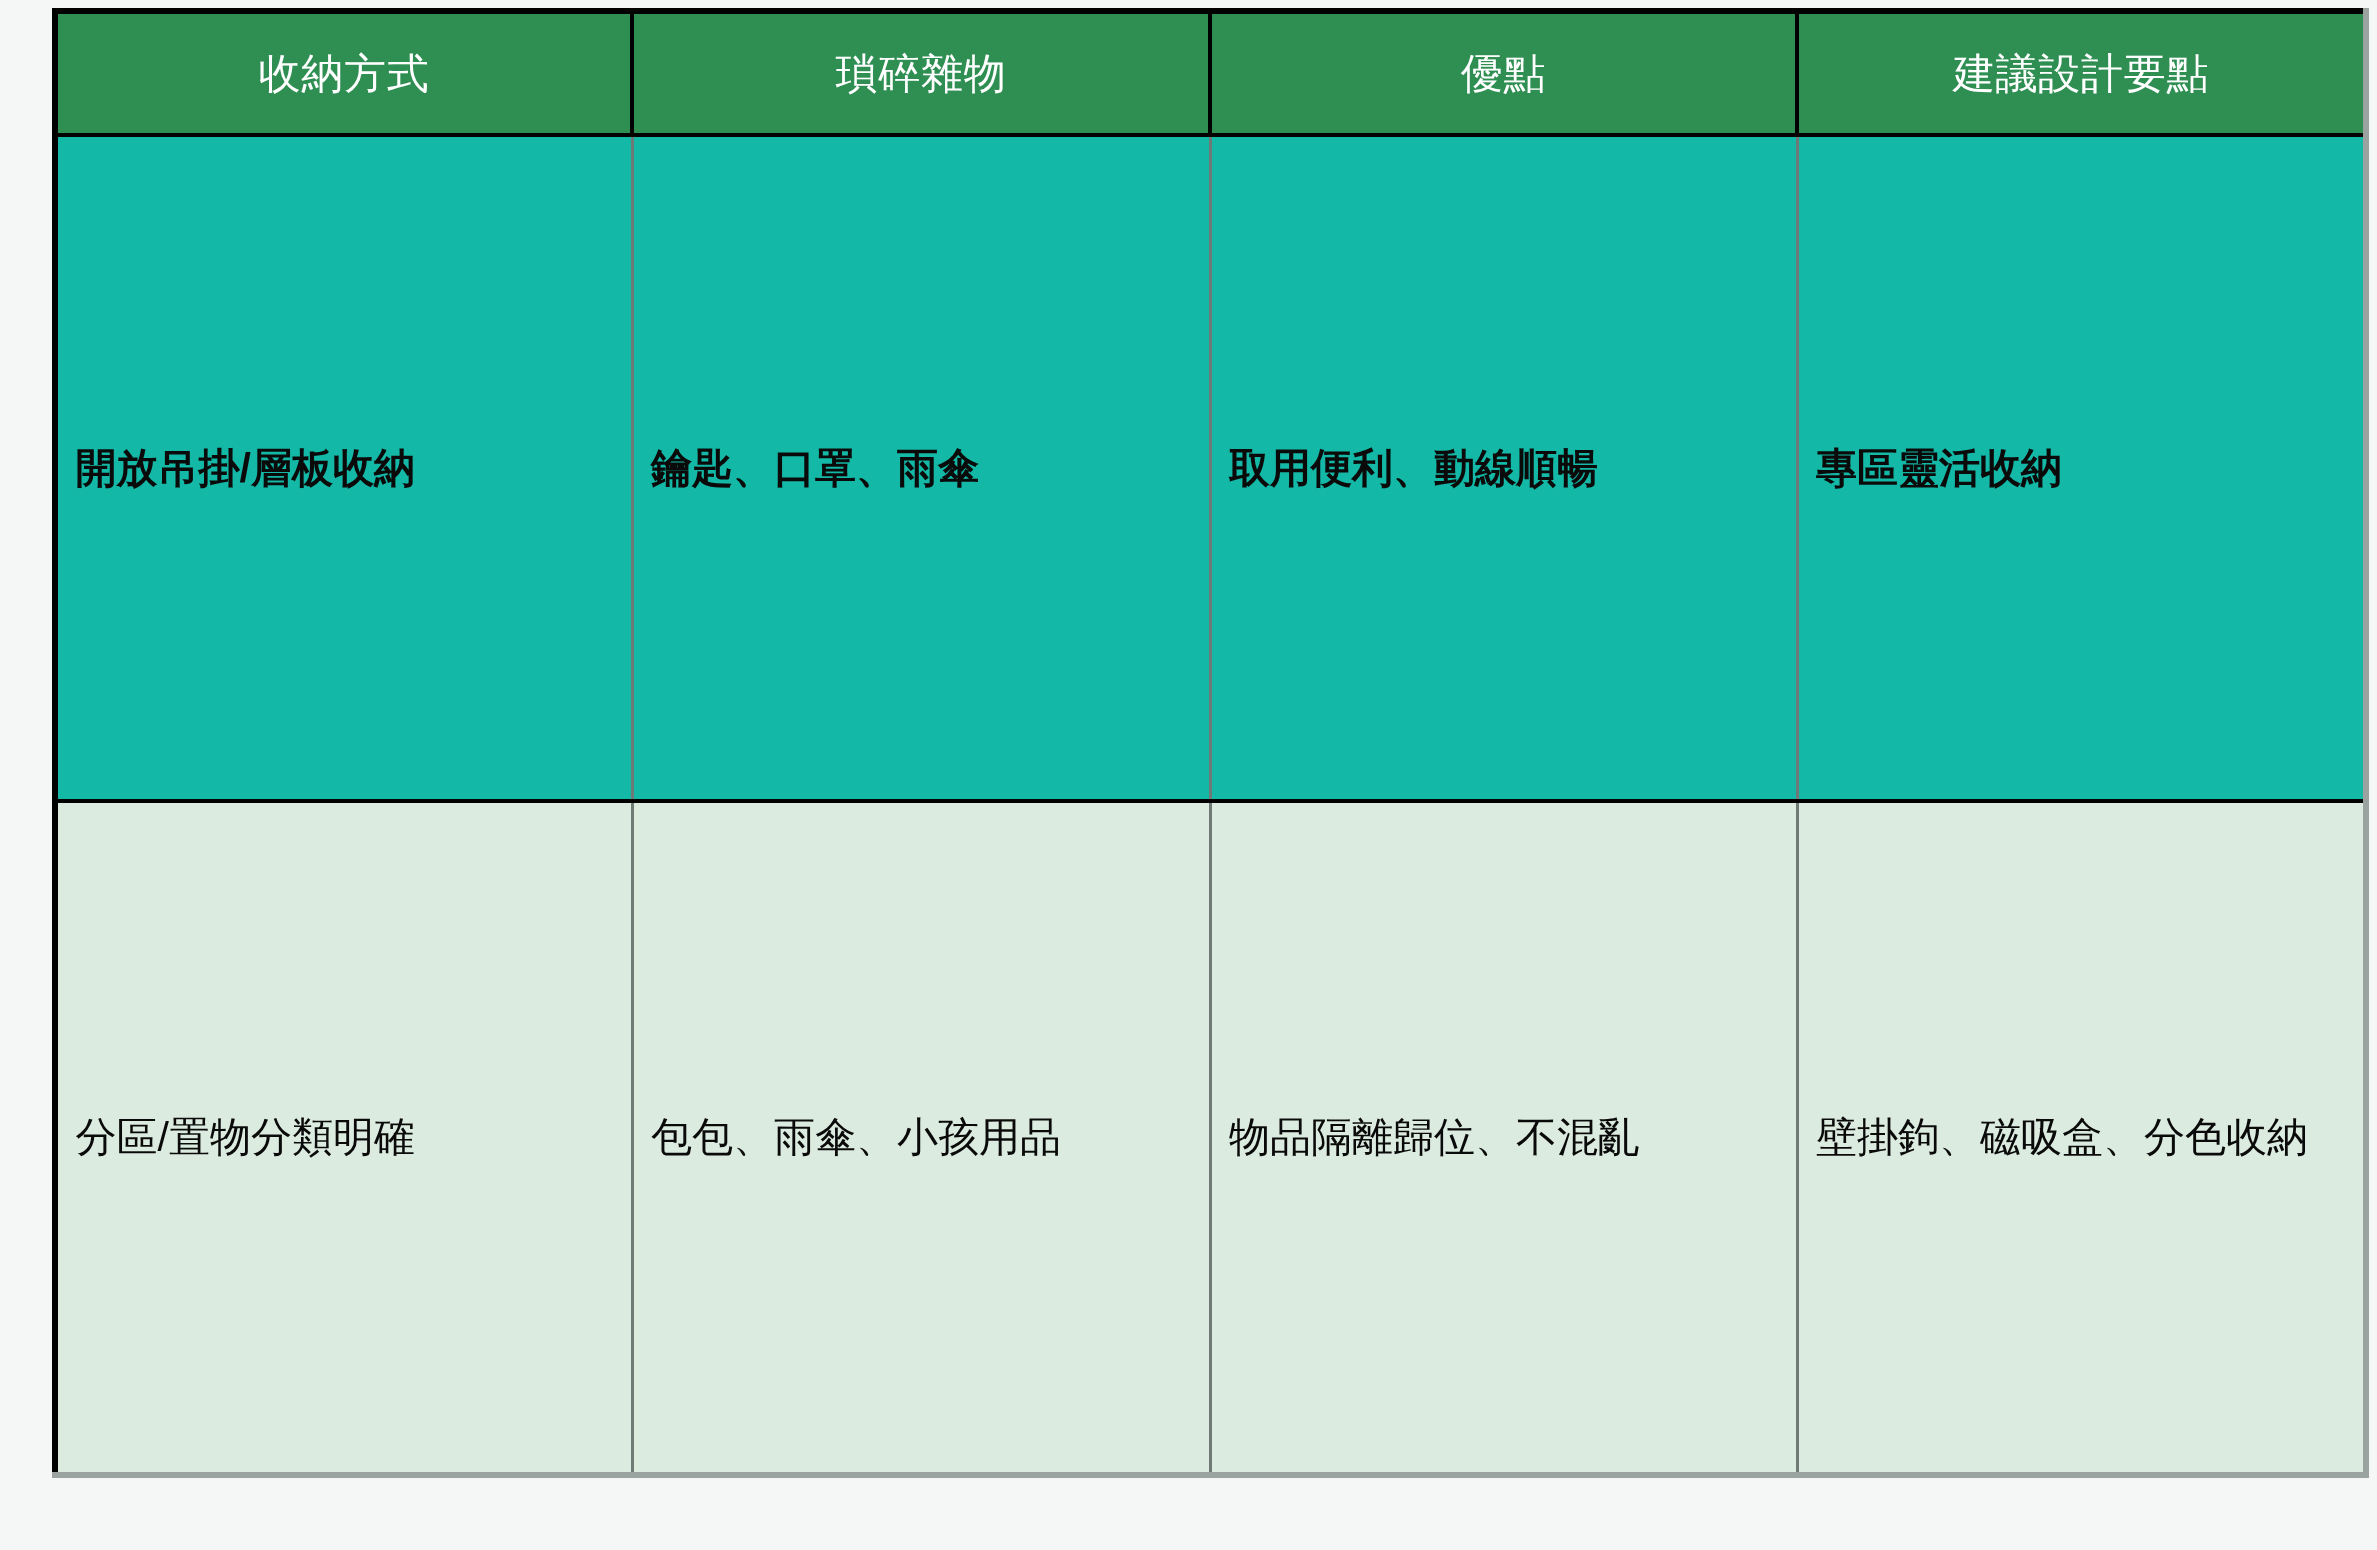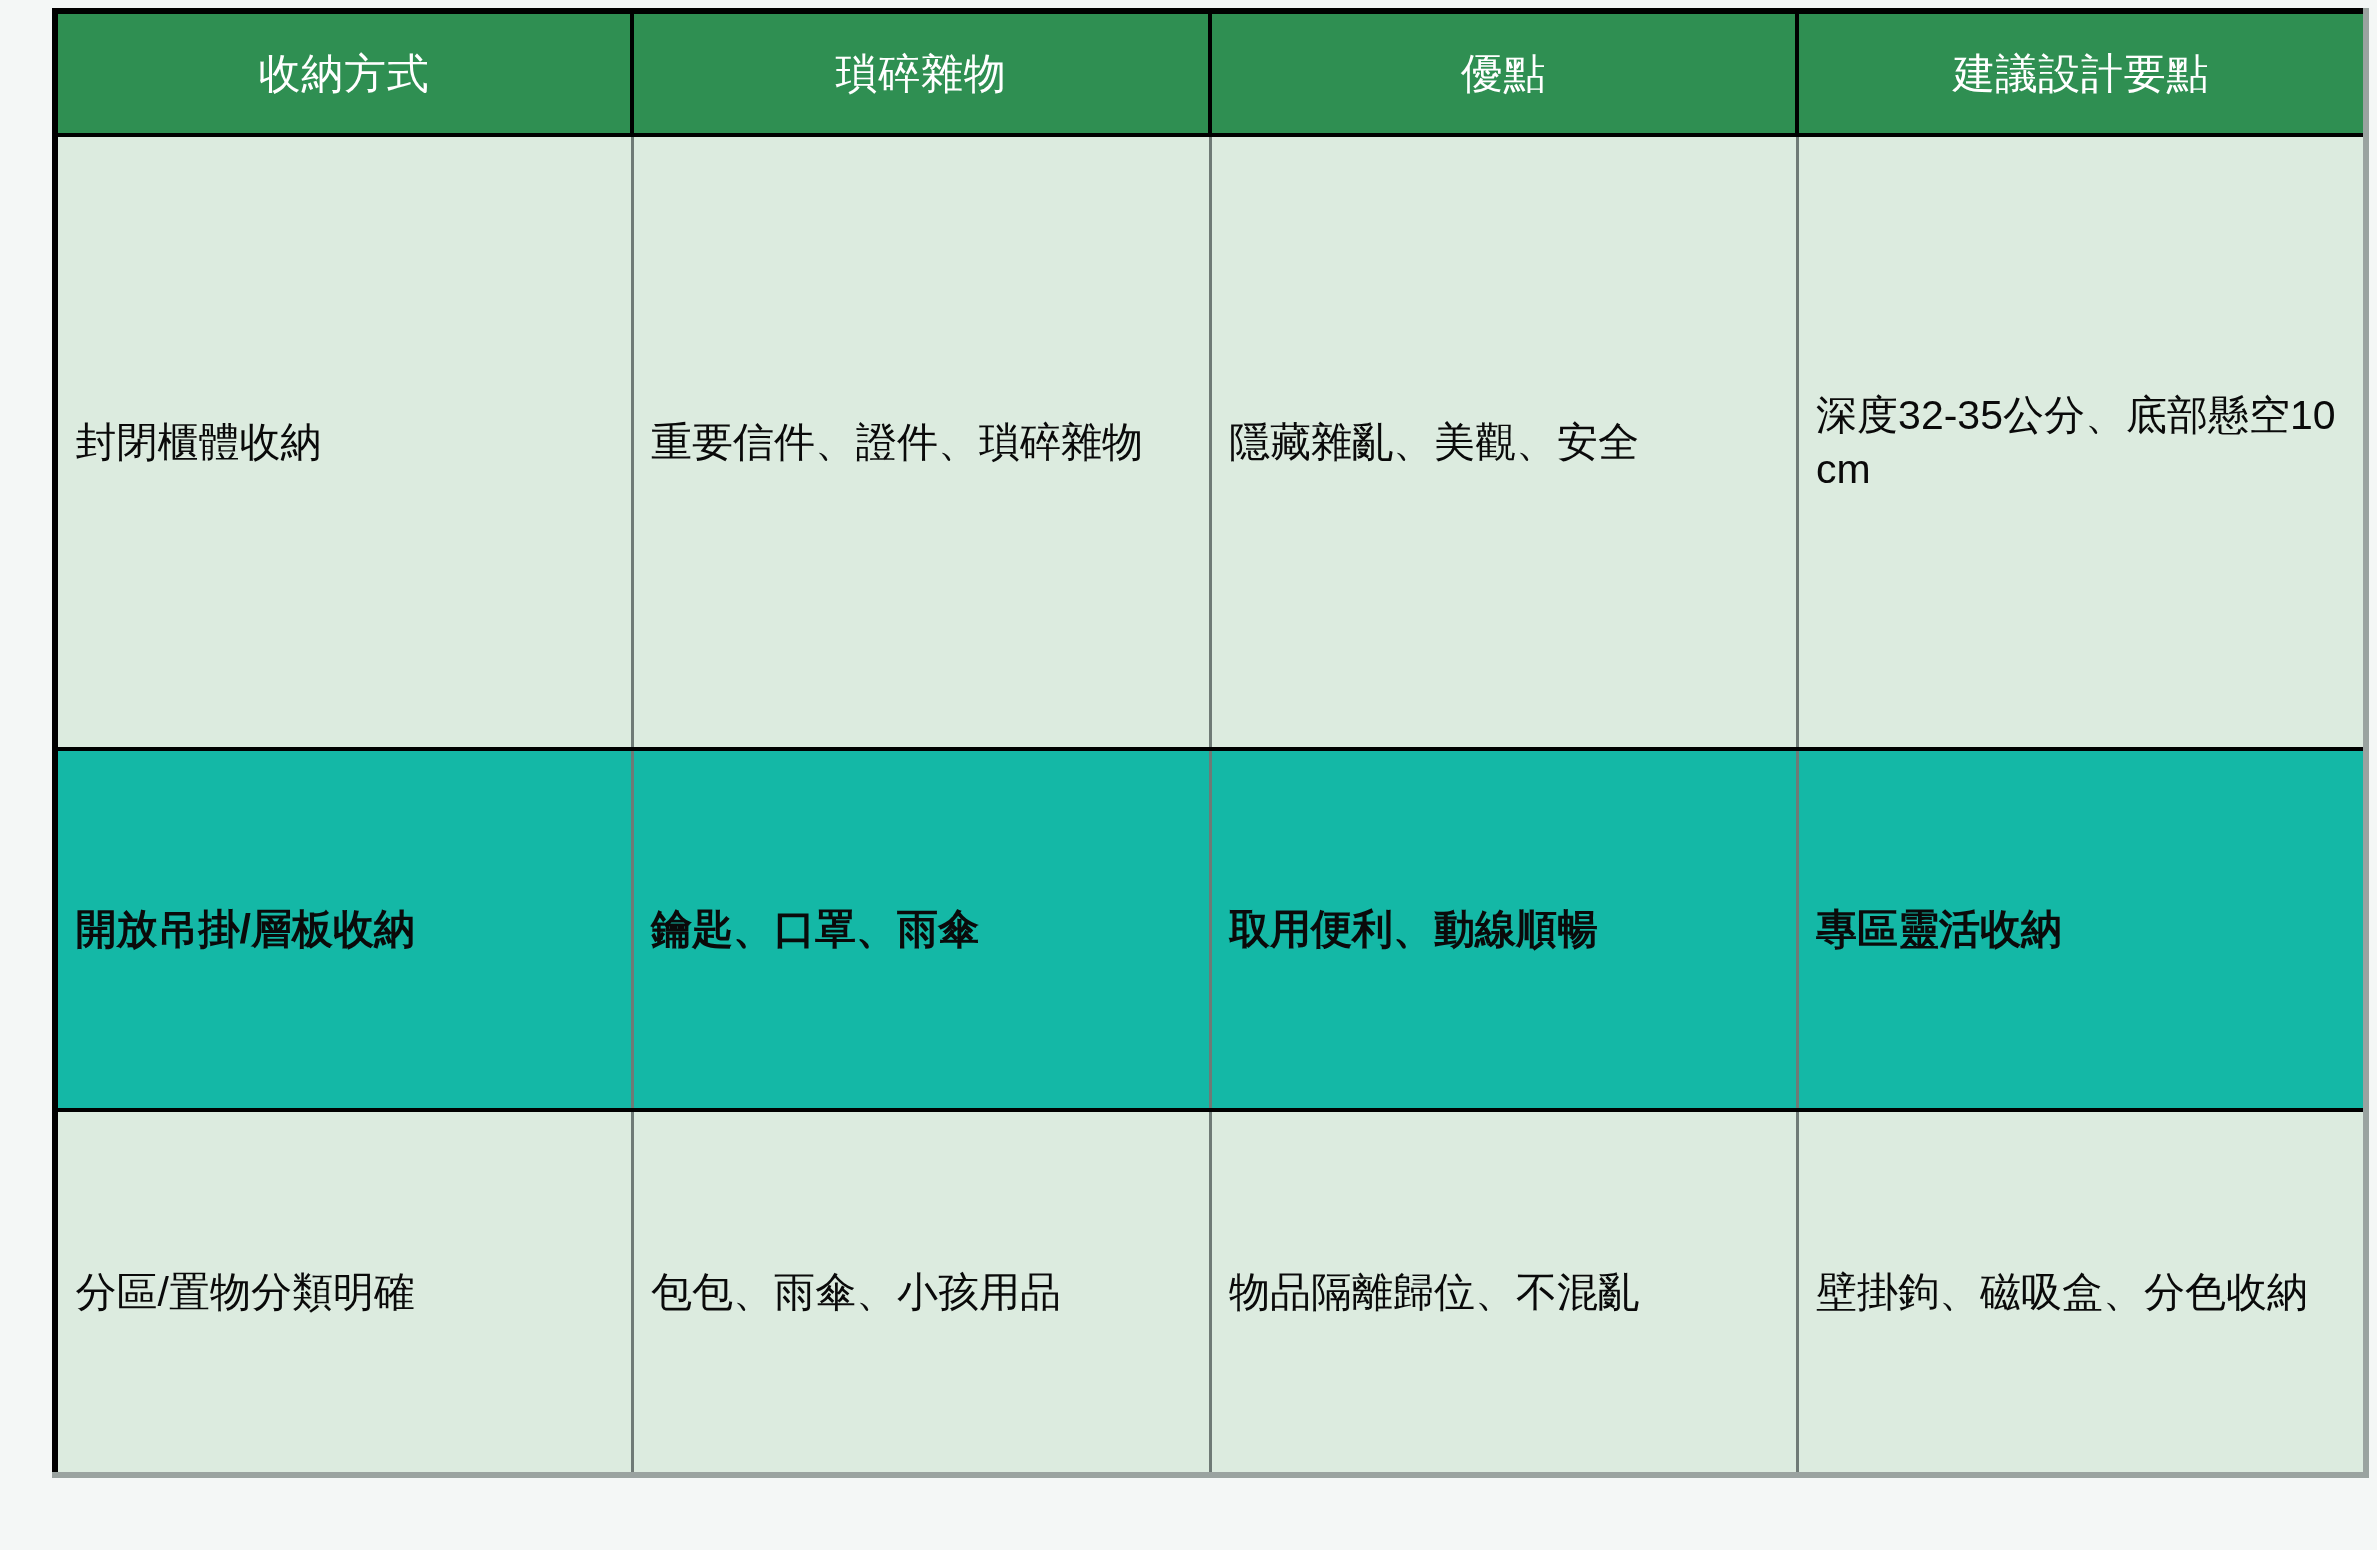--- a/index.html
+++ b/index.html
@@ -101,34 +101,20 @@
       </colgroup>
       <thead>
         <tr>
           <th>收納方式</th>
           <th>瑣碎雜物</th>
           <th>優點</th>
           <th>建議設計要點</th>
         </tr>
       </thead>
       <tbody>
-        <tr class="shade r1">
-          <td>
-              <span class="cell-text">封閉櫃體收納</span>
-            </td>
-          <td>
-              <span class="cell-text">重要信件、證件、瑣碎雜物</span>
-            </td>
-          <td>
-              <span class="cell-text">隱藏雜亂、美觀、安全</span>
-            </td>
-          <td class="align-top">
-              <span class="cell-text">深度32-35公分、底部懸空10cm</span>
-            </td>
-        </tr>
         <tr class="plain r2">
           <td>
               <span class="cell-text">開放吊掛/層板收納</span>
             </td>
           <td>
               <span class="cell-text">鑰匙、口罩、雨傘</span>
             </td>
           <td>
               <span class="cell-text">取用便利、動線順暢</span>
             </td>

